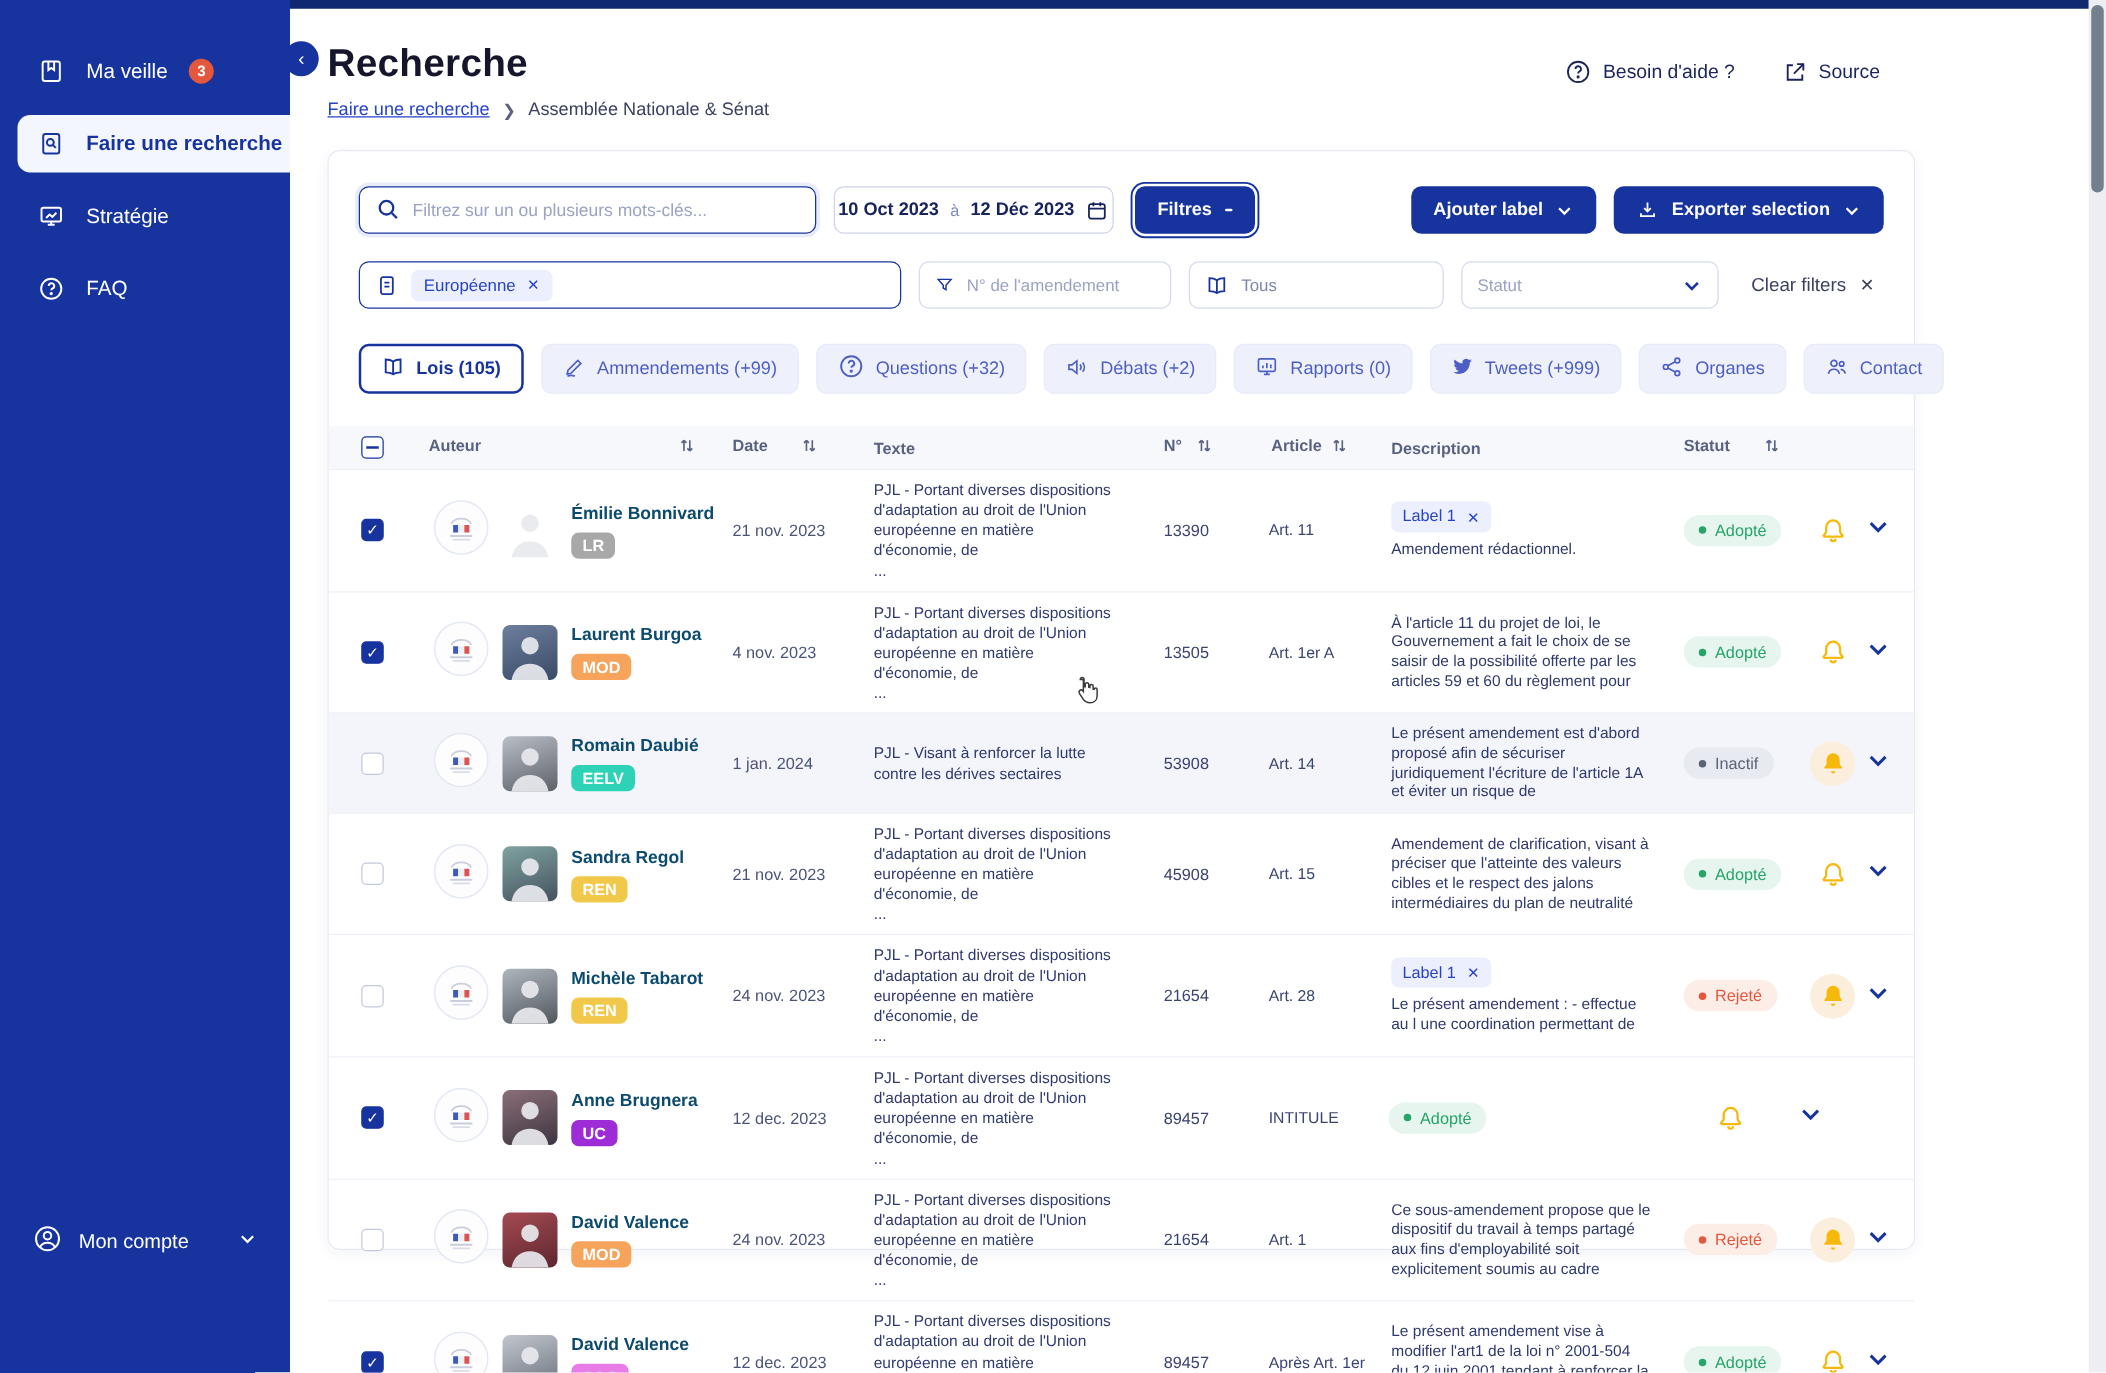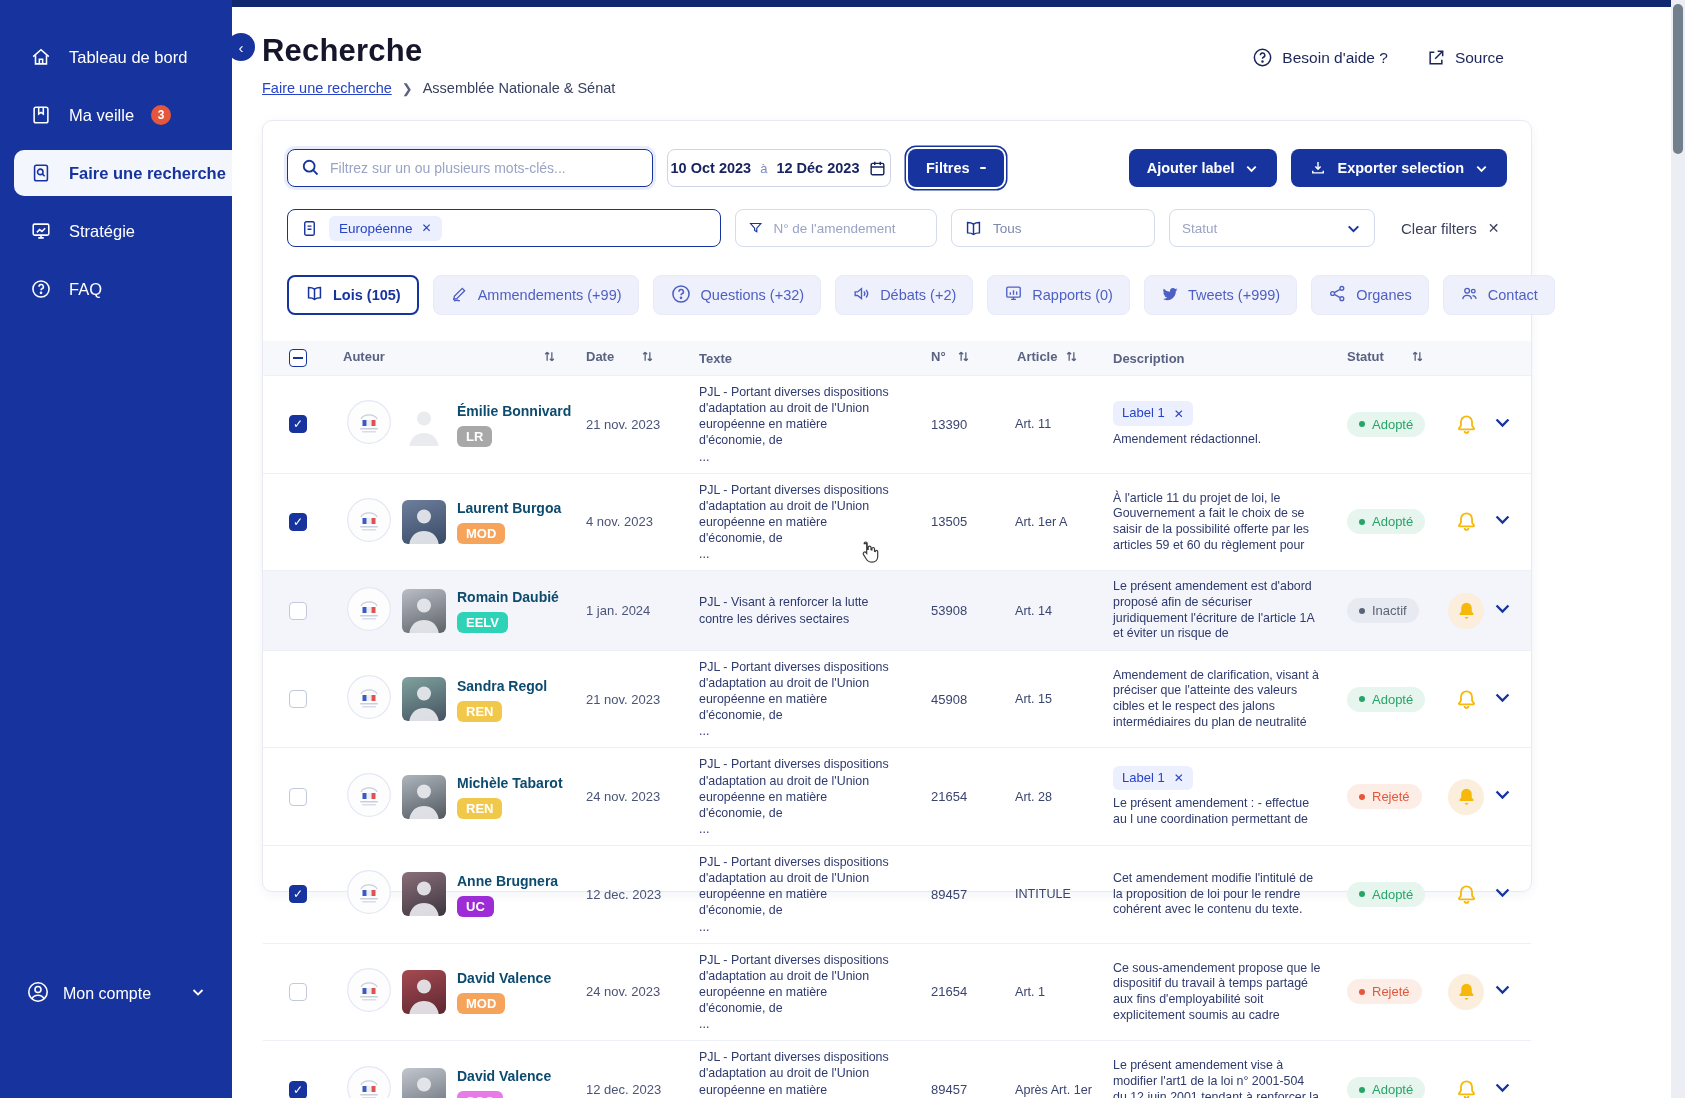--- a/index.html
+++ b/index.html
@@ -32,21 +32,21 @@
   .page-head { position:relative; padding:26px 0 0 30px; }
   .page-title { font-size:31px; font-weight:700; color:#15152B; letter-spacing:.2px; }
   .breadcrumb { margin-top:11px; font-size:14.5px; display:flex; align-items:center; gap:10px; }
   .crumb-link { color:#2743C7; text-decoration:underline; cursor:pointer; }
   .crumb-sep { color:#5A6282; font-size:13px; }
   .crumb-current { color:#3A4160; }
   .head-utils { position:absolute; right:167px; top:40px; display:flex; align-items:center; gap:38px; font-size:15.5px; color:#1B2559; }
   .util { display:flex; align-items:center; gap:9px; cursor:pointer; }
 
   
-  .card { margin:24px 0 0 30px; width:1270px; height:772px; background:#fff; border:1px solid #E7EAF4; border-radius:10px; box-shadow:0 3px 12px rgba(23,43,120,.05); padding:28px 24px 0; position:relative; }
+  .card { margin:24px 0 0 30px; width:1270px; height:880px; background:#fff; border:1px solid #E7EAF4; border-radius:10px; box-shadow:0 3px 12px rgba(23,43,120,.05); padding:28px 24px 0; position:relative; }
 
   .toolbar { display:flex; gap:14px; height:38px; align-items:stretch; }
   .search-box { width:366px; position:relative; }
   .search-box input { width:100%; height:100%; border:1.5px solid #17349E; border-radius:8px; box-shadow:0 0 0 3px #E9EDFB; padding:0 12px 0 42px; font-size:14px; color:#1B2559; outline:none; font-family:inherit; }
   .search-box input::placeholder { color:#9AA3C4; }
   .search-box .icn { position:absolute; left:13px; top:8px; }
   .date-box { width:224px; border:1px solid #CDD4EA; border-radius:8px; display:flex; align-items:center; justify-content:center; gap:9px; font-size:14.5px; font-weight:bold; color:#17235E; cursor:pointer; }
   .date-sep { color:#7E8AC2; font-weight:normal; font-size:13px; }
   .btn-dark { background:#17349E; border:none; color:#fff; border-radius:8px; font-size:14.5px; font-weight:600; display:flex; align-items:center; justify-content:center; gap:10px; padding:0 18px; cursor:pointer; font-family:inherit; }
   .btn-filtres { width:96px; box-shadow:0 0 0 2px #fff, 0 0 0 3.5px #17349E; margin-left:3px; }
@@ -127,30 +127,20 @@
 </head>
 <body>
 
 <div class="top-strip"></div>
 <div class="v-scrollbar">
   <div class="thumb"></div>
 </div>
 
 <aside class="sidebar">
   <nav class="side-menu" id="side-menu">
-      <div class="side-item">
-        <span class="icn">
-          <svg width="22" height="22" viewBox="0 0 24 24" fill="none" stroke="currentColor" stroke-width="1.7">
-            <path d="M3.5 11.5L12 4l8.5 7.5"></path>
-            <path d="M6 10v9.5h12V10"></path>
-            <path d="M10.2 19.5v-5h3.6v5"></path>
-          </svg>
-        </span>
-        <span class="side-label">Tableau de bord</span>
-      </div>
       <div class="side-item">
         <span class="icn">
           <svg width="22" height="22" viewBox="0 0 24 24" fill="none" stroke="currentColor" stroke-width="1.7">
             <rect x="4.5" y="3.5" width="15" height="17" rx="2"></rect>
             <path d="M9.5 3.5v7.5l2.5-1.8 2.5 1.8V3.5"></path>
           </svg>
         </span>
         <span class="side-label">Ma veille</span>
         <span class="side-badge">3</span>
       </div>
@@ -652,21 +642,20 @@
               <span class="avatar"><svg width="44" height="44" viewBox="0 0 44 44">
                   <circle cx="22" cy="16.5" r="7" fill="#E8E9EE" opacity=".92"></circle>
                   <path d="M7 46c1-10.5 7.5-15 15-15s14 4.5 15 15z" fill="#E8E9EE" opacity=".92"></path>
                 </svg></span>
               <span class="author-meta"><span class="a-name">Anne Brugnera</span><br><span class="party-badge" style="background:#9D2BD6">UC</span></span>
             </div>
             <div class="cell-date">12 dec. 2023</div>
             <div class="cell-texte">PJL - Portant diverses dispositions d'adaptation au droit de l'Union européenne en matière d'économie, de<br>...</div>
             <div class="cell-num">89457</div>
             <div class="cell-article">INTITULE</div>
-            <div class="cell-desc"><span>Cet amendement modifie l'intitulé de la proposition de loi pour le rendre cohérent avec le contenu du texte.</span></div>
             <div class="cell-statut"><span class="status-pill status-adopted"><span class="dot"></span>Adopté</span></div>
             <div class="cell-bell">
               <span class="bell-wrap">
                 <svg width="23" height="23" viewBox="0 0 24 24" fill="none" stroke="#F6B90B" stroke-width="1.9">
                   <path d="M12 3.5a5.8 5.8 0 0 0-5.8 5.8v3.1c0 .8-.3 1.6-.9 2.2l-1 1.1c-.5.5-.1 1.3.6 1.3h14.2c.7 0 1.1-.8.6-1.3l-1-1.1a3.2 3.2 0 0 1-.9-2.2V9.3A5.8 5.8 0 0 0 12 3.5z"></path>
                   <path d="M10 18.8a2 2 0 0 0 4 0"></path>
                 </svg>
               </span>
             </div>
             <div class="cell-chevron">

